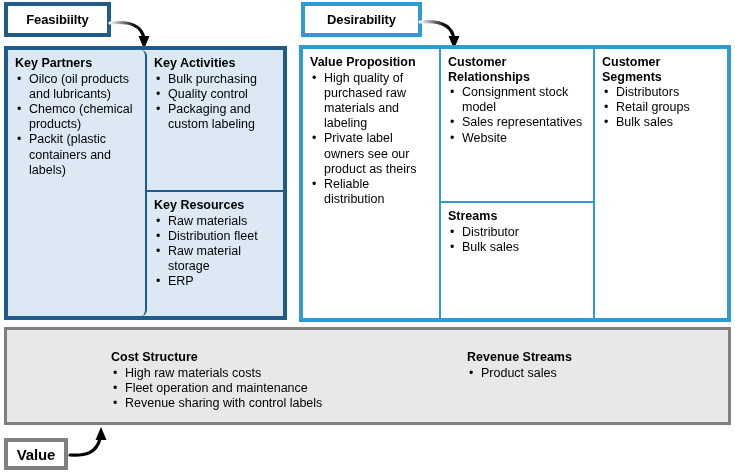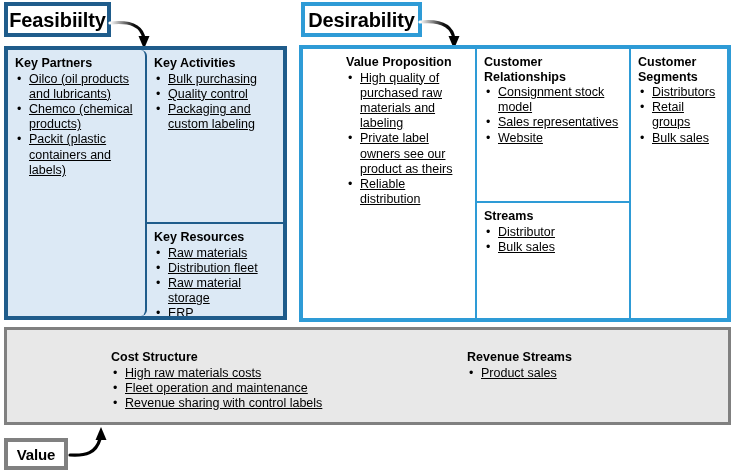--- a/index.html
+++ b/index.html
@@ -18,21 +18,21 @@
 
   
   .callout {
     position: absolute;
     background: #ffffff;
     display: flex;
     align-items: center;
     justify-content: center;
     box-sizing: border-box;
     font-weight: bold;
-    font-size: 20px;
+    font-size: 13px;
     letter-spacing: -0.1px;
     line-height: 1;
   }
   .callout-feasibility {
     left: 4px;  top: 2px;
     width: 107px; height: 35px;
     border: 4px solid #1F5C8B;
   }
   .callout-desirability {
     left: 301px; top: 2px;
@@ -94,21 +94,20 @@
     font-size: 12.5px;
     line-height: 14.5px;
     margin: 0 0 1px 0;
     white-space: pre-line;
   }
 
   ul.bullets {
     list-style: none;
     margin: 0;
     padding: 0;
-    text-decoration: underline;
   }
   ul.bullets li {
     position: relative;
     padding-left: 14px;
     font-size: 12.5px;
     line-height: 15.2px;
     margin: 0;
   }
   ul.bullets li::before {
     content: "\2022";
@@ -181,21 +180,21 @@
       <div class="cell-title">Key Partners</div>
       <ul class="bullets">
         <li>Oilco (oil products and lubricants)</li>
         <li>Chemco (chemical products)</li>
         <li>Packit (plastic containers and labels)</li>
       </ul>
     </div>
   </div>
 
   <div class="col" style="flex:1;">
-    <div class="cell" style="height:172px;">
+    <div class="cell" style="height:140px;">
       <div class="cell-title">Key Activities</div>
       <ul class="bullets">
         <li>Bulk purchasing</li>
         <li>Quality control</li>
         <li>Packaging and custom labeling</li>
       </ul>
     </div>
     <div class="cell cell-divider-top-dark" style="flex:1;">
       <div class="cell-title">Key Resources</div>
       <ul class="bullets">
@@ -203,21 +202,21 @@
         <li>Distribution fleet</li>
         <li>Raw material storage</li>
         <li>ERP</li>
       </ul>
     </div>
   </div>
 </div>
 
 <div class="block block-desirability">
 
-  <div class="col col-divider-right-light" style="width:138px;margin-left:36px;">
+  <div class="col col-divider-right-light" style="width:138px;">
     <div class="cell" style="height:100%;">
       <div class="cell-title">Value Proposition</div>
       <ul class="bullets">
         <li>High quality of purchased raw materials and labeling</li>
         <li>Private label owners see our product as theirs</li>
         <li>Reliable distribution</li>
       </ul>
     </div>
   </div>
 

